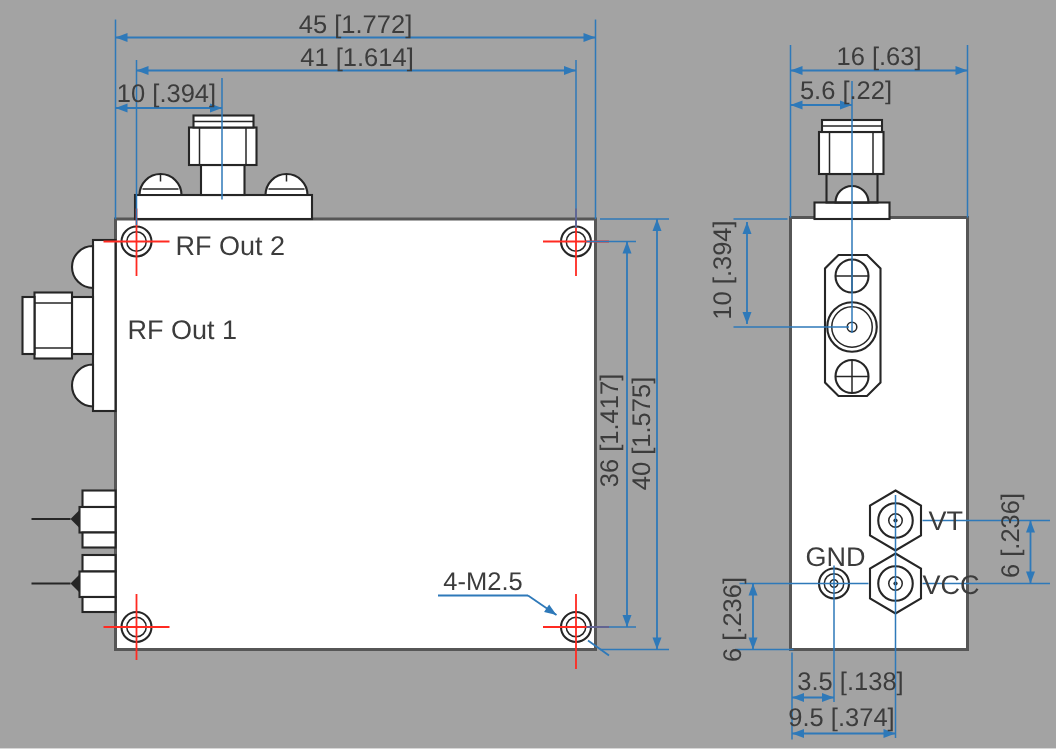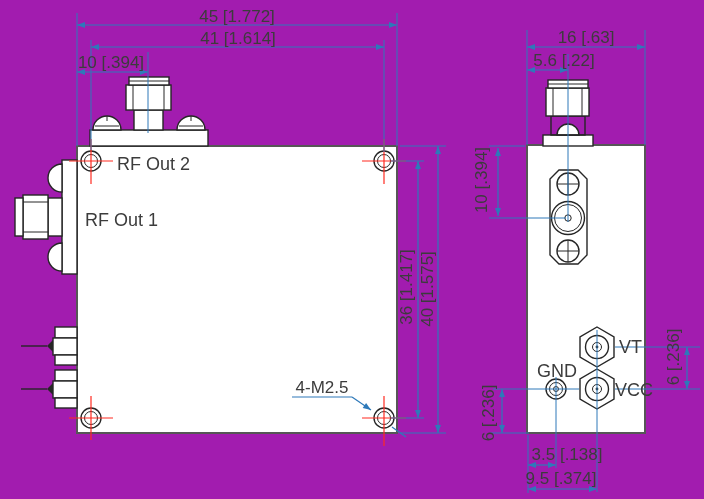--- a/index.html
+++ b/index.html
@@ -1,16 +1,16 @@
 <!DOCTYPE html>
 <html><head>
 <meta charset="utf-8">
 <style>
   html,body{margin:0;padding:0;background:#fff;}
-  .stage{width:704px;height:499px;position:relative;background:#a21caf;overflow:hidden;}
+  .stage{width:704px;height:499px;position:relative;background:#a3a3a3;overflow:hidden;}
   svg{display:block;}
   text{font-family:"Liberation Sans","DejaVu Sans",sans-serif;font-size:17px;fill:#3C3C3C;}
   .lbl{font-size:18px;}
   .body-ln{stroke:#565656;stroke-width:2;fill:#fff;}
   .part{stroke:#262626;stroke-width:1.4;fill:#fff;}
   .part-ln{stroke:#262626;stroke-width:1.4;fill:none;}
   .thin{stroke:#262626;stroke-width:1;fill:none;}
   .dim{stroke:#2E79B9;stroke-width:1.2;fill:none;}
   .ext{stroke:#2E79B9;stroke-width:1;fill:none;}
   .cm{stroke:#FF2A21;stroke-width:1.2;fill:none;}

